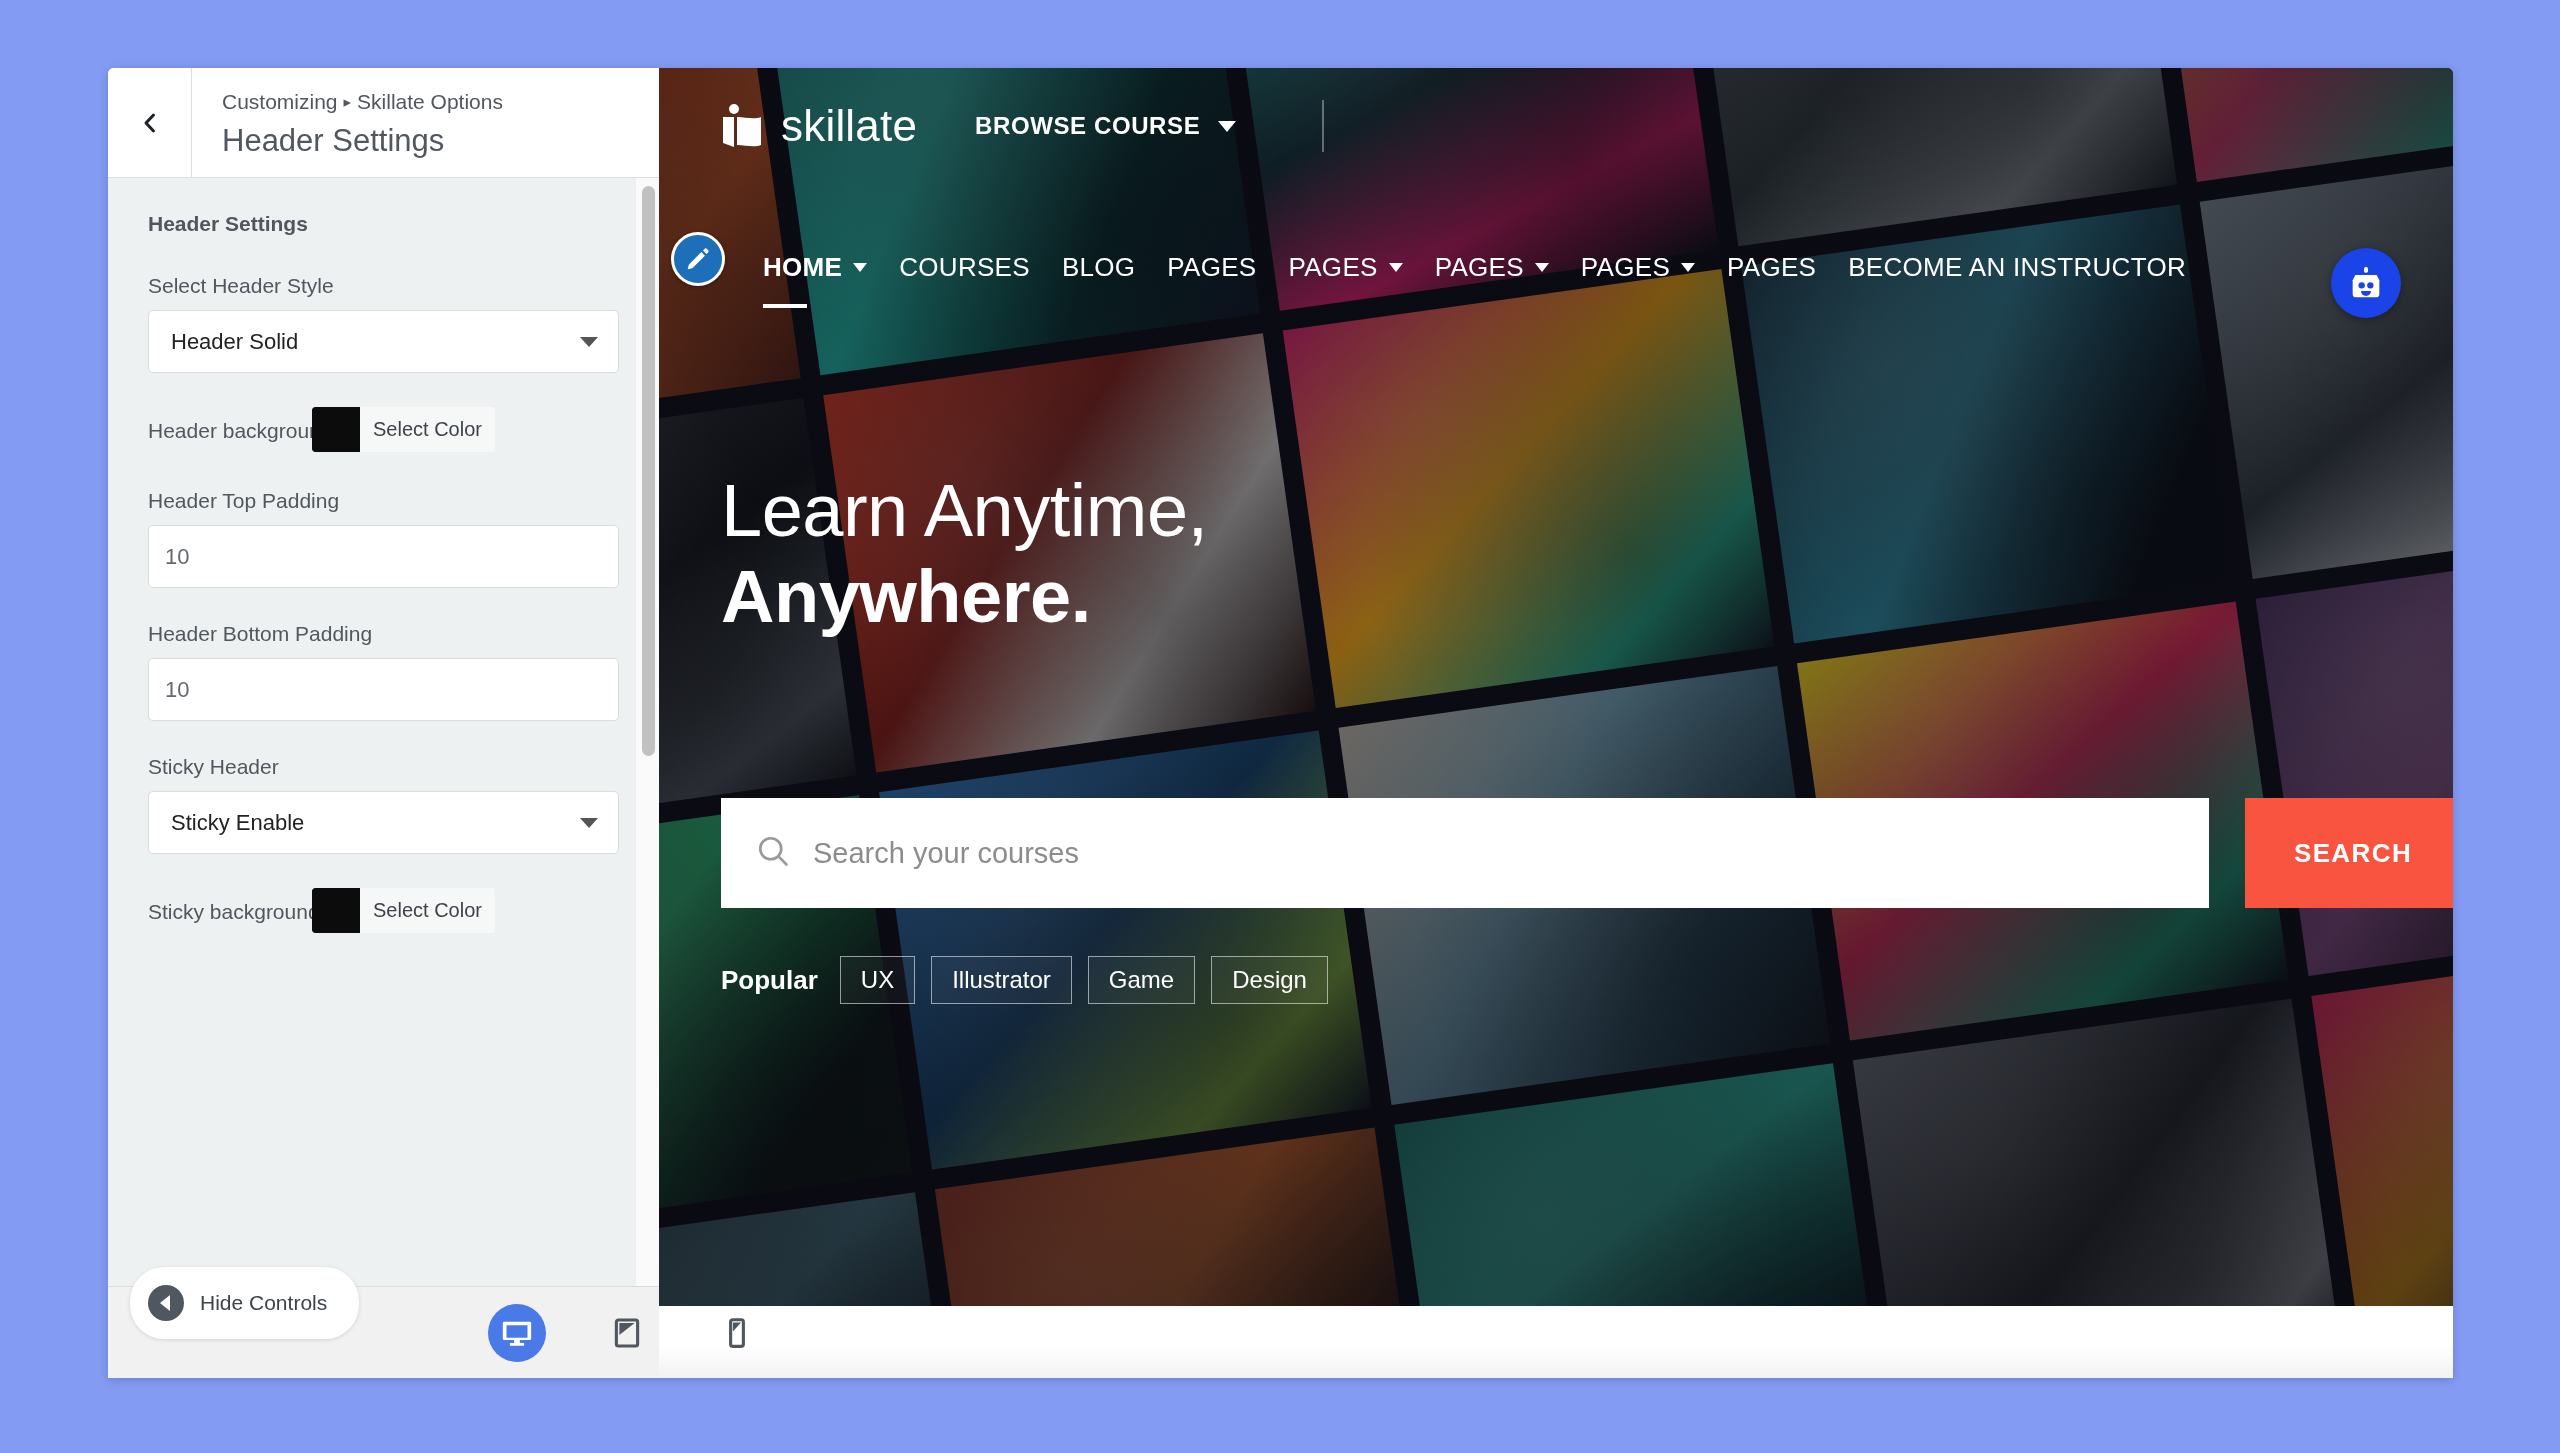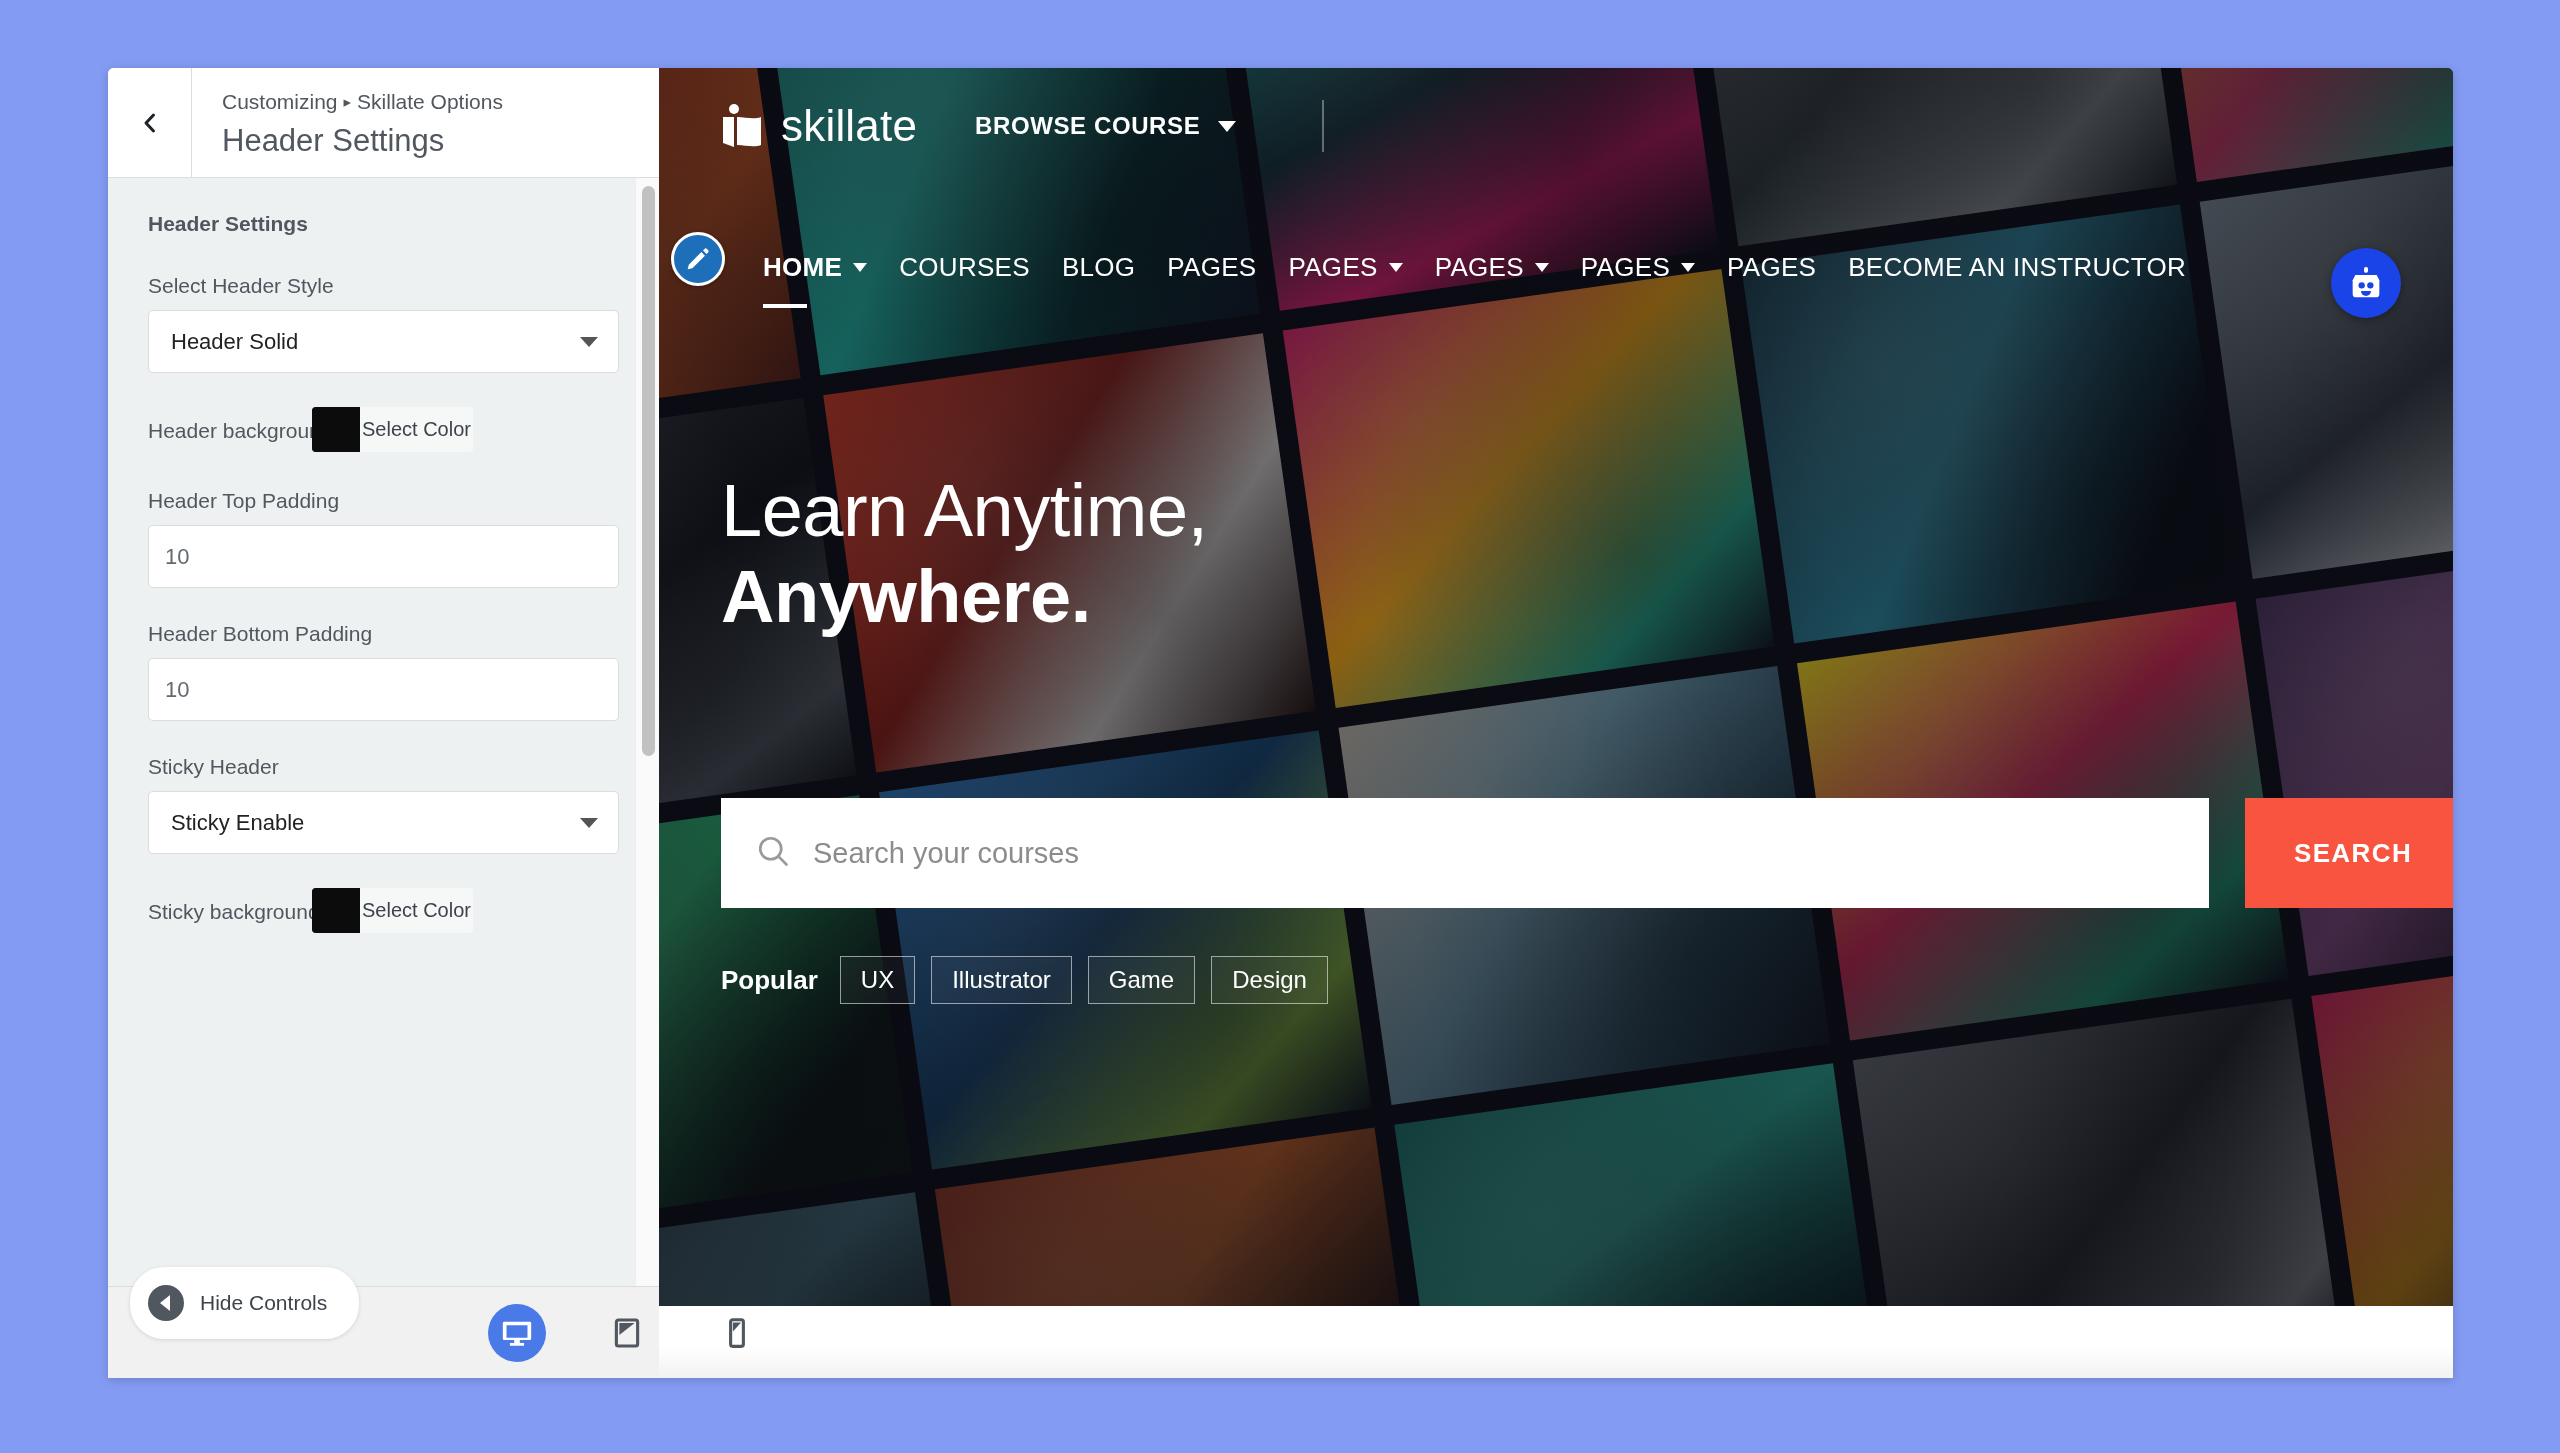--- a/index.html
+++ b/index.html
@@ -216,21 +216,21 @@
     overflow: hidden;
   }
   .cz-color-swatch {
     width: 48px;
     background: #0c0c0c;
     border-radius: 3px 0 0 3px;
   }
   .cz-color-text {
     display: flex;
     align-items: center;
-    padding: 0 2px;
+    padding: 0 13px;
     font-size: 20px;
     color: #3c434a;
   }
 
   
   .cz-scrollbar-track {
     position: absolute;
     right: 0; top: 0;
     width: 24px;
     height: 100%;

